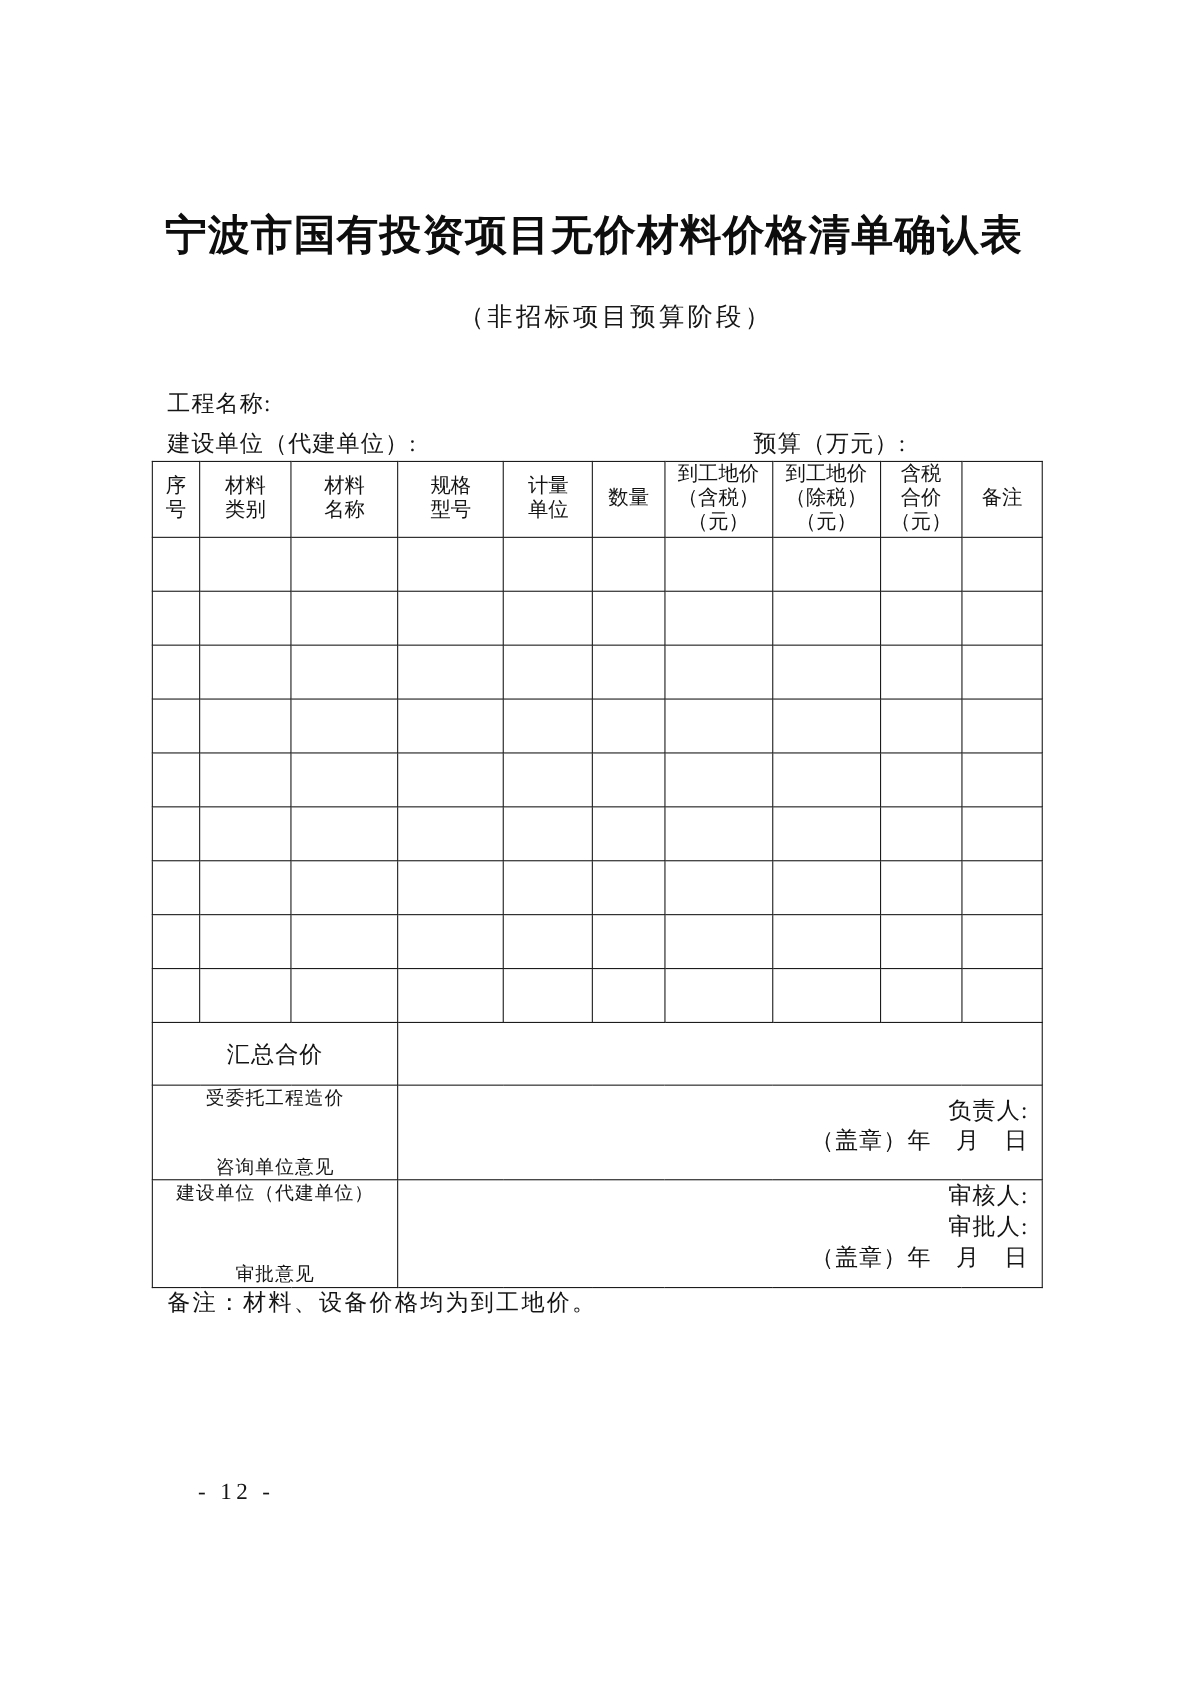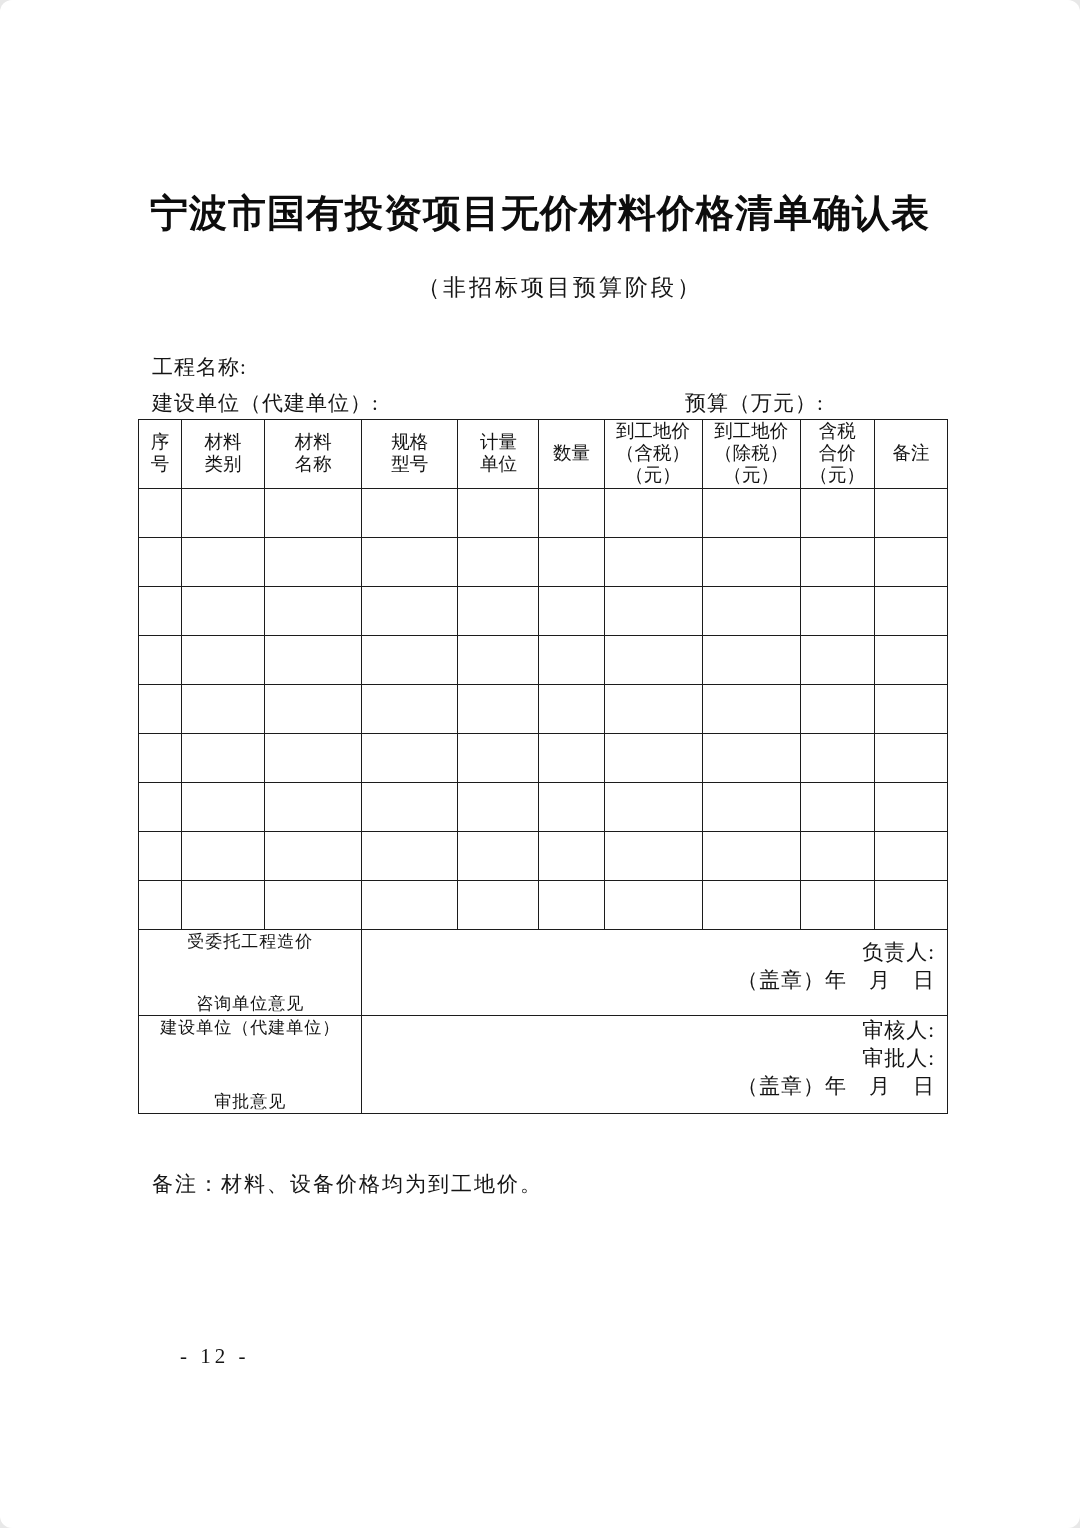--- a/index.html
+++ b/index.html
@@ -6,21 +6,20 @@
   html, body { background: #e8e8e8; }
   .page {
     position: relative;
     width: 1080px;
     height: 1528px;
     margin: 0 auto;
     background: #ffffff;
     color: #151515;
     font-family: "Liberation Serif", "DejaVu Serif", serif;
     overflow: hidden;
-    border-radius: 12px;
   }
   .title {
     position: absolute;
     top: 188px; left: 0; right: 0;
     text-align: center;
     font-size: 38px;
     font-weight: bold;
     letter-spacing: 1px;
     color: #0d0d0d;
   }
@@ -276,20 +275,24 @@
           <td></td>
           <td></td>
           <td></td>
           <td></td>
           <td></td>
           <td></td>
           <td></td>
         </tr>
       </tbody>
     <tbody>
+      <tr class="summary-row">
+        <td colspan="3" class="label-cell">汇总合价</td>
+        <td colspan="7"></td>
+      </tr>
       <tr class="consult-row">
         <td colspan="3" class="stacked-cell">
           <div class="stack">
             <span>受委托工程造价</span>
             <span>咨询单位意见</span>
           </div>
         </td>
         <td colspan="7" class="sign-cell">
           <div class="sign-line">
             <span>负责人:</span>

